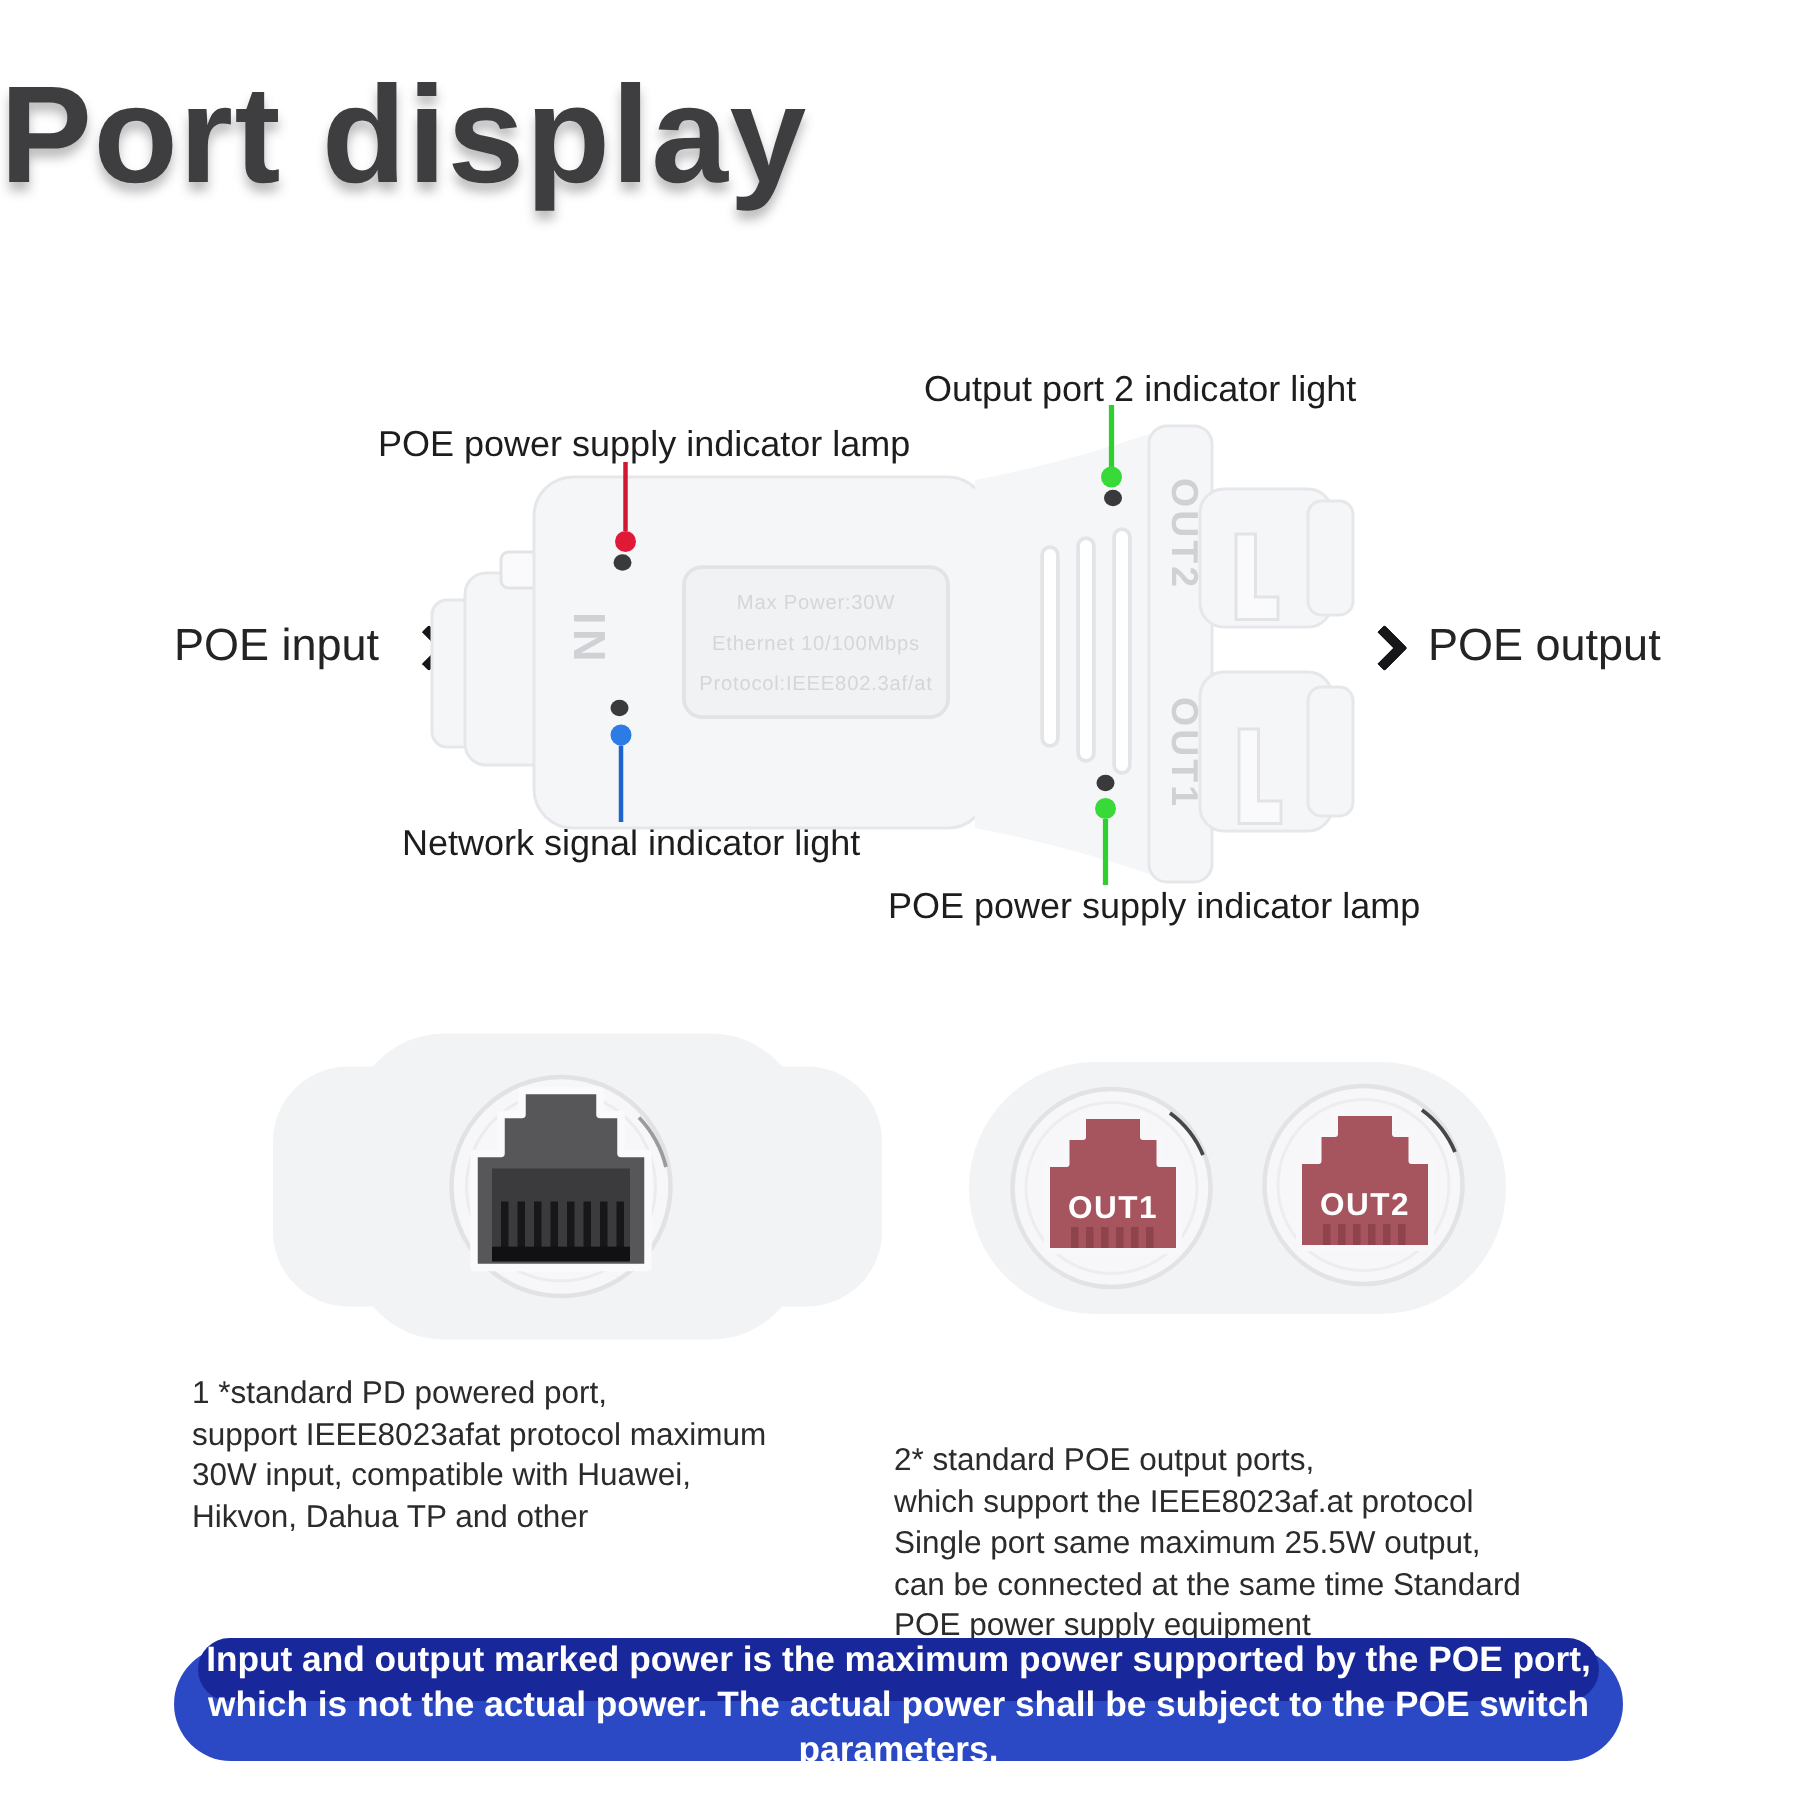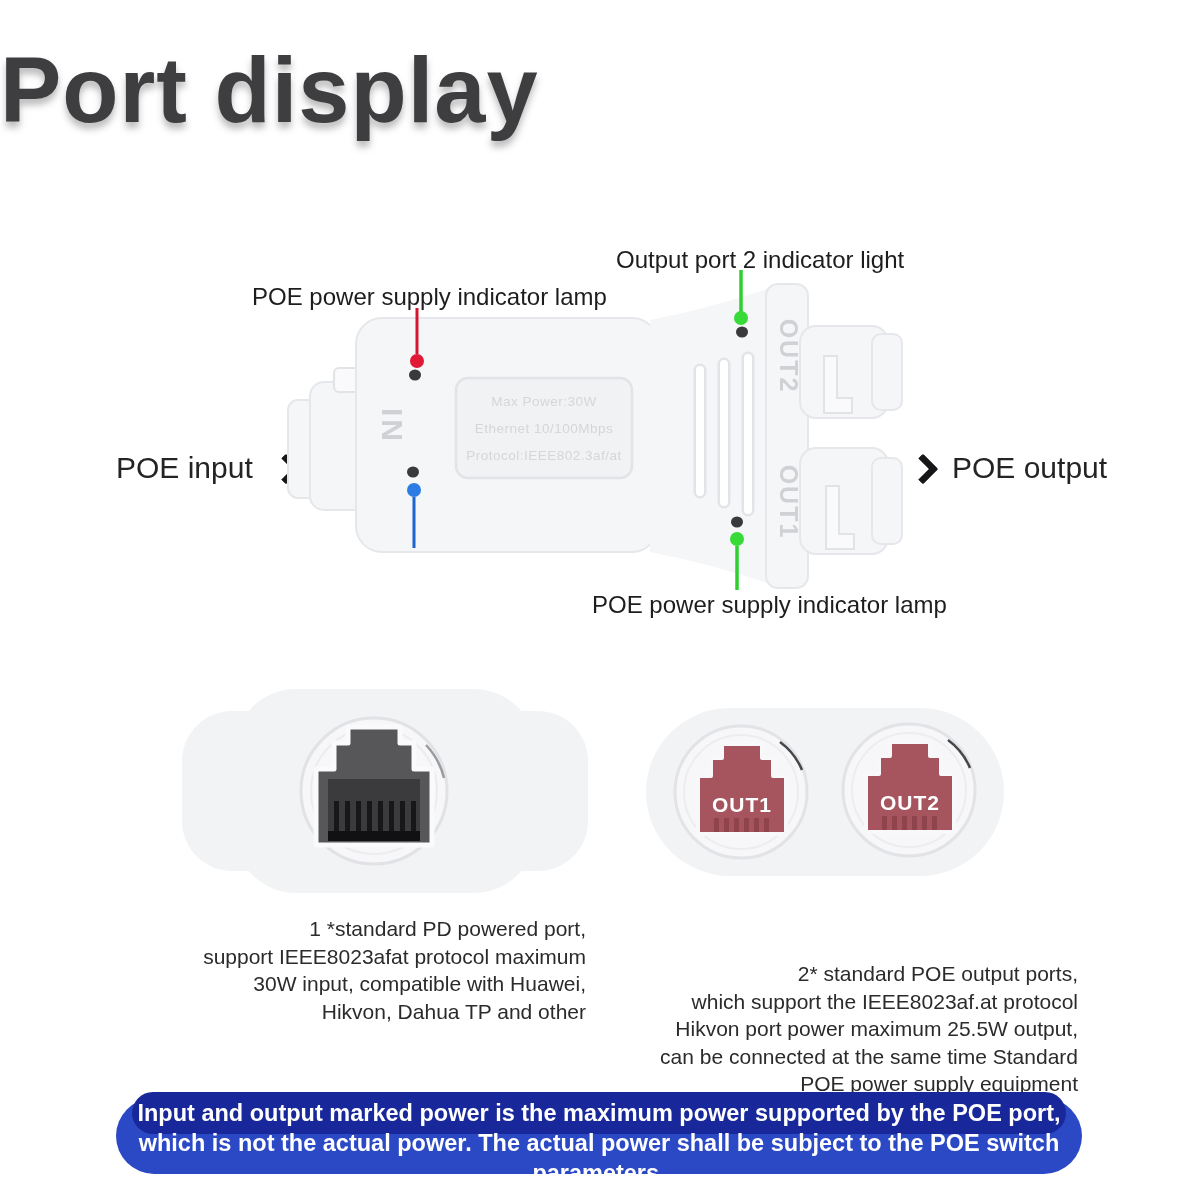--- a/index.html
+++ b/index.html
@@ -10,57 +10,58 @@
   .title{position:absolute;top:38px;left:0;right:0;text-align:left;
          font-size:92px;font-weight:700;color:#3e3e40;letter-spacing:1px;
          text-shadow:0 6px 7px rgba(60,60,60,0.35);}
 
   .callout{position:absolute;font-size:24px;color:#1d1d1f;text-align:center;white-space:nowrap;}
   .co-top-right{left:616px;top:246px;width:280px;}
   .co-top-left{left:252px;top:283px;width:340px;}
   .co-bottom-left{left:268px;top:549px;width:305px;}
   .co-bottom-right{left:592px;top:591px;width:340px;}
 
-  .io-label{position:absolute;display:flex;align-items:center;font-size:30px;color:#242426;margin-top:37px;}
+  .io-label{position:absolute;display:flex;align-items:center;font-size:30px;color:#242426;}
   .io-input{left:116px;top:414px;gap:22px;}
   .io-output{left:912px;top:414px;gap:18px;align-items:center;}
   .chev{display:inline-block;width:15px;height:15px;margin-top:2px;
         border-top:7px solid #17171a;border-right:7px solid #17171a;
         transform:rotate(45deg);border-radius:2px;}
 
   svg text{font-family:"Liberation Sans", sans-serif;}
   .dev{fill:#f5f6f8;stroke:#e6e7ea;stroke-width:2;}
   .devplain{fill:#f5f6f8;}
   .clip{fill:#fafafc;stroke:#e2e3e6;stroke-width:2;}
   .emboss{fill:#d5d6d9;font-size:13.5px;text-anchor:middle;letter-spacing:0.5px;}
   .sidelabel{fill:#d0d1d5;font-size:30px;font-weight:700;text-anchor:middle;letter-spacing:3px;}
   .sidelabel2{fill:#d0d1d5;font-size:25px;font-weight:700;text-anchor:middle;letter-spacing:2px;}
   .ph{fill:#f2f3f5;}
   .portlabel{fill:#ffffff;font-size:21px;font-weight:700;text-anchor:middle;letter-spacing:1px;}
 
-  .desc{position:absolute;text-align:right;font-size:21px;line-height:27.5px;color:#2b2b2d;}
+  .desc{position:absolute;text-align:left;font-size:21px;line-height:27.5px;color:#2b2b2d;}
   .desc-left{left:128px;top:915px;width:458px;}
   .desc-right{left:596px;top:924px;width:482px;margin-top:36px;}
 
   .banner{position:absolute;left:116px;top:1098px;width:966px;height:76px;
           background:#2c49c5;border-radius:38px;z-index:0;
-          display:flex;flex-direction:column;
+          display:flex;flex-direction:column;justify-content:center;
           text-align:center;color:#ffffff;font-size:23.5px;font-weight:700;line-height:30px;}
   .banner::before{content:"";position:absolute;left:16px;right:16px;top:-6px;height:42px;
           border-radius:26px;background:#18289b;z-index:-1;}
 </style>
 </head>
 <body>
 
 <div class="page">
 
   <div class="title">Port display</div>
 
   <div class="callout co-top-right">Output port 2 indicator light</div>
   <div class="callout co-top-left">POE power supply indicator lamp</div>
+  <div class="callout co-bottom-left">Network signal indicator light</div>
   <div class="callout co-bottom-right">POE power supply indicator lamp</div>
 
   <div class="io-label io-input">
     <span>POE input</span>
     <span class="chev"></span>
   </div>
   <div class="io-label io-output">
     <span class="chev"></span>
     <span>POE output</span>
   </div>
@@ -189,21 +190,21 @@
 
   <div class="desc desc-left">
     <div>1 *standard PD powered port,</div>
     <div>support IEEE8023afat protocol maximum</div>
     <div>30W input, compatible with Huawei,</div>
     <div>Hikvon, Dahua TP and other</div>
   </div>
   <div class="desc desc-right">
     <div>2* standard POE output ports,</div>
     <div>which support the IEEE8023af.at protocol</div>
-    <div>Hikvon port power maximum 25.5W output,</div>
+    <div>Single port same maximum 25.5W output,</div>
     <div>can be connected at the same time Standard</div>
     <div>POE power supply equipment</div>
   </div>
 
   <div class="banner">
     <div>Input and output marked power is the maximum power supported by the POE port,</div>
     <div>which is not the actual power. The actual power shall be subject to the POE switch parameters.</div>
   </div>
 
 </div>

